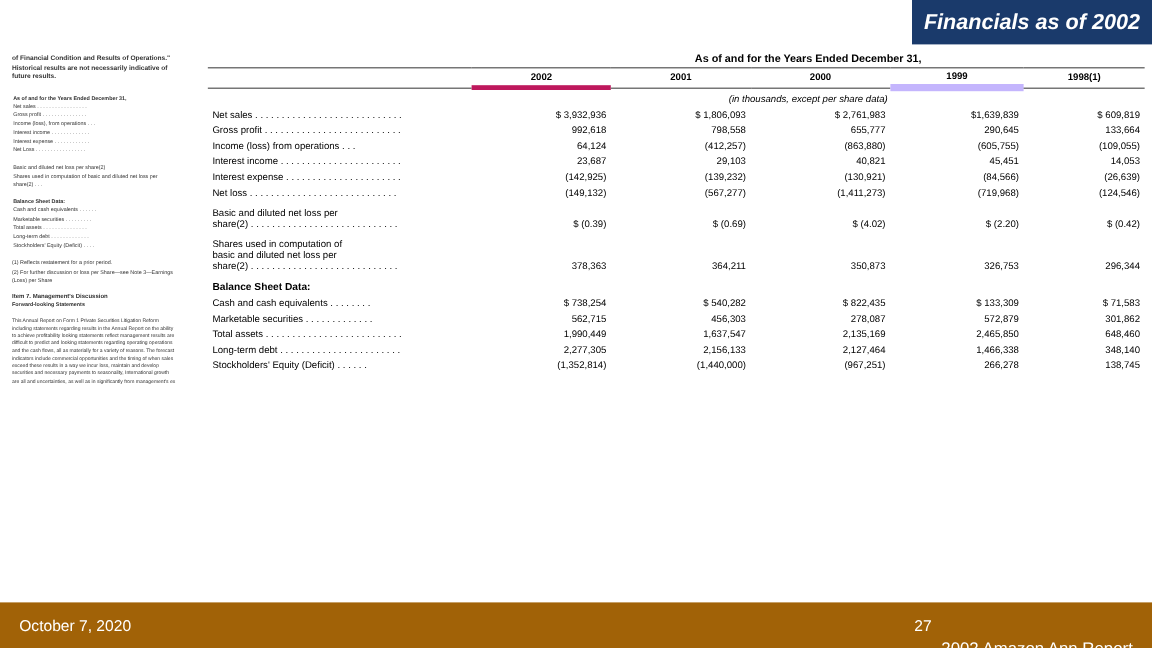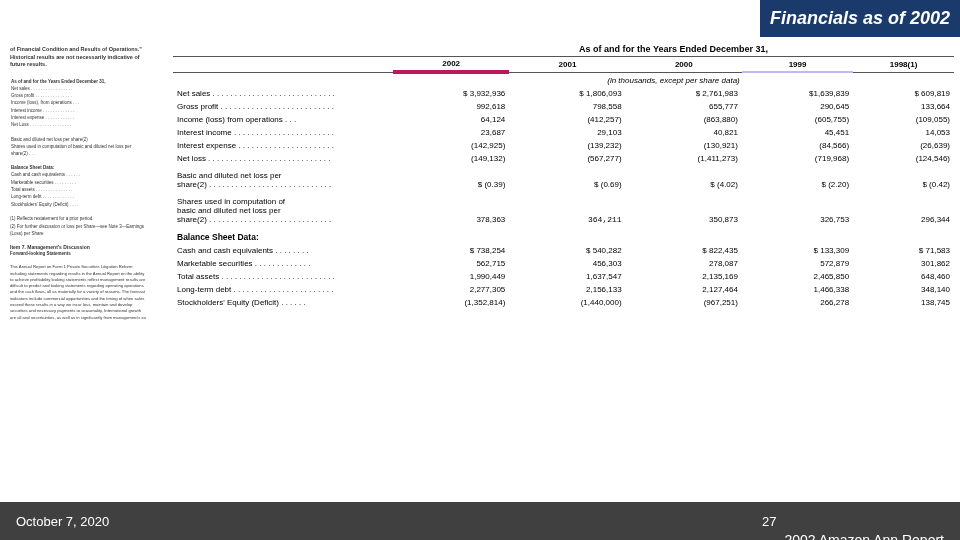--- a/index.html
+++ b/index.html
@@ -22,21 +22,21 @@
       font-size: 18px;
       font-weight: bold;
       font-style: italic;
     }
 
     
     #footer {
       position: absolute;
       bottom: 0;
       left: 0; right: 0;
-      background: #404040;
+      background: #a16207;
       color: #fff;
       display: flex;
       align-items: center;
       justify-content: space-between;
       padding: 19px 16px;
       height: 26px;
     }
     #footer-date {
       font-size: 13px;
       color: #fff;
@@ -222,21 +222,21 @@
       <thead>
         <tr class="header-row-top">
           <td style="width:220px;"></td>
           <th colspan="5" style="text-align:center; border-bottom:1px solid #555; font-size:9px;">As of and for the Years Ended December 31,</th>
         </tr>
         <tr class="header-row-bottom">
           <td></td>
           <th style="border-bottom:4px solid #be185d;">2002</th>
           <th style="border-bottom:1px solid #555;">2001</th>
           <th style="border-bottom:1px solid #555;">2000</th>
-          <th style="border-bottom:2px solid #c4b5fd;">1999</th>
+          <th style="border-bottom:6px solid #c4b5fd;">1999</th>
           <th style="border-bottom:1px solid #555;">1998(1)</th>
         </tr>
         <tr>
           <td></td>
           <td colspan="5" style="text-align:center; font-style:italic; font-size:8px; padding-bottom:2px;">(in thousands, except per share data)</td>
         </tr>
       </thead>
       <tbody>
 
         <tr>
@@ -306,21 +306,21 @@
           <td class="num-col" style="vertical-align:bottom;">$ (0.42)</td>
         </tr>
 
         <tr>
             <td colspan="6" style="height:4px;"></td>
           </tr>
 
         <tr>
           <td class="label-col">Shares used in computation of<br>basic and diluted net loss per<br>share(2) . . . . . . . . . . . . . . . . . . . . . . . . . . . .</td>
           <td class="num-col" style="vertical-align:bottom;">378,363</td>
-          <td class="num-col" style="vertical-align:bottom;font-family:Liberation Mono, monospace;">364,211</td>
+          <td class="num-col" style="vertical-align:bottom;">364,211</td>
           <td class="num-col" style="vertical-align:bottom;">350,873</td>
           <td class="num-col" style="vertical-align:bottom;">326,753</td>
           <td class="num-col" style="vertical-align:bottom;">296,344</td>
         </tr>
 
         <tr class="section-header">
           <td colspan="6">Balance Sheet Data:</td>
         </tr>
 
         <tr>

